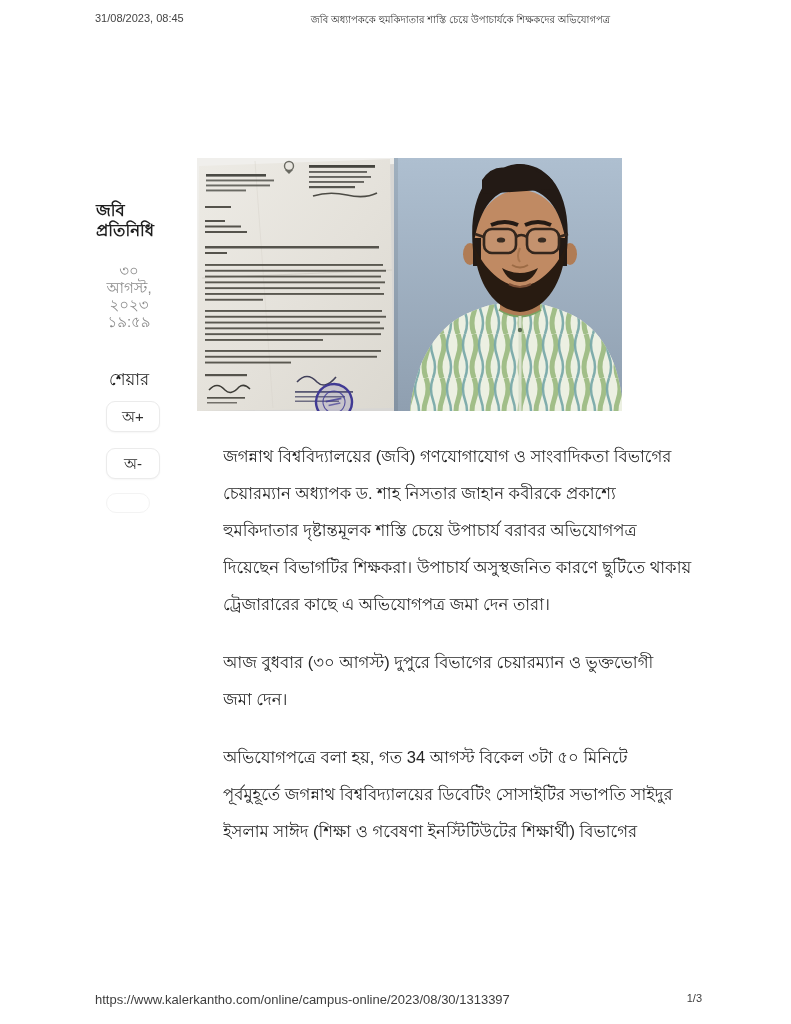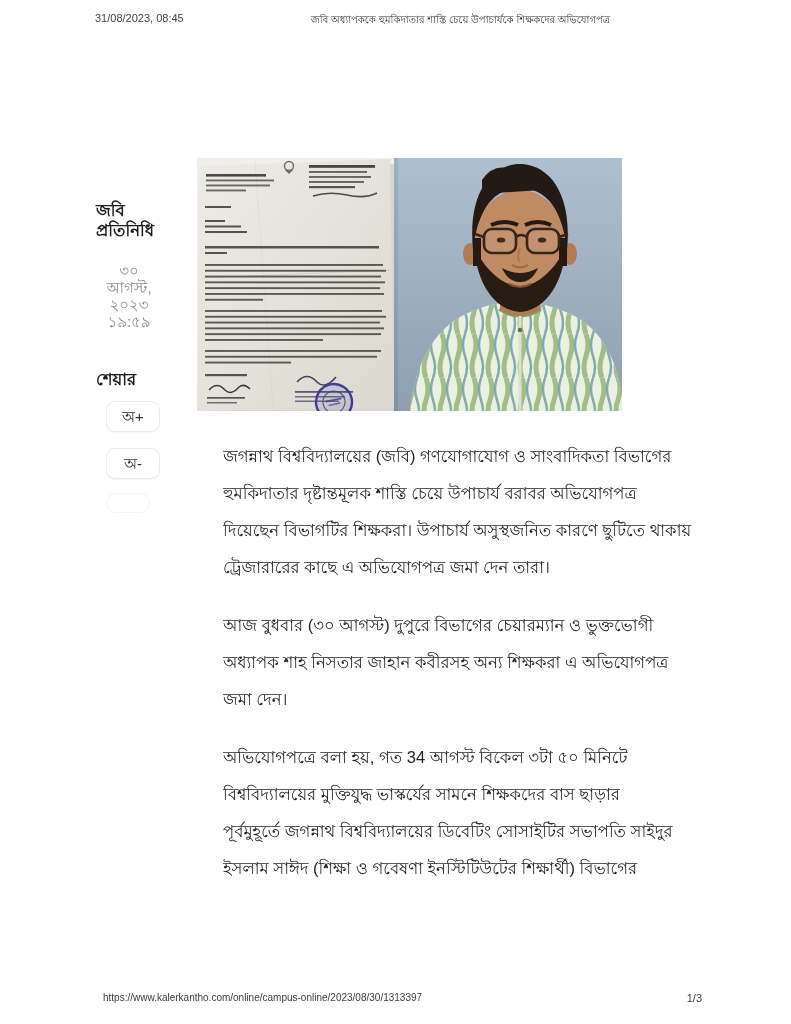--- a/index.html
+++ b/index.html
@@ -13,22 +13,22 @@
   .ph-datetime {
     position:absolute; left:35px; top:12px;
     font-size:11px; color:#444; white-space:nowrap;
   }
   .ph-title {
     position:absolute; left:170px; right:40px; top:12px;
     font-size:10px; color:#333; text-align:center;
     white-space:nowrap; overflow:hidden;
   }
   .pf-url {
-    position:absolute; left:43px; top:992px;
-    font-size:10px; color:#3d3d3d; white-space:nowrap;
+    position:absolute; left:35px; top:992px;
+    font-size:13px; color:#3d3d3d; white-space:nowrap;
   }
   .pf-page {
     position:absolute; right:29px; top:992px;
     font-size:11px; color:#3d3d3d;
   }
   
   .headline {
     position:absolute; left:40px; top:52px; width:720px;
     font-size:34px; line-height:43px; font-weight:bold; color:#141414;
   }
@@ -38,21 +38,21 @@
     position:absolute; left:36px; top:200px; width:66px;
     text-align:left; font-size:16.5px; font-weight:bold;
     line-height:20px; color:#1e1e1e;
   }
   .pubdate {
     position:absolute; left:36px; top:262px; width:66px;
     text-align:center; font-size:15px; line-height:17px; color:#8b8b8b;
   }
   .share-label {
     position:absolute; left:36px; top:367px; width:66px;
-    text-align:left; font-size:16.5px; font-weight:bold; color:#1e1e1e;
+    text-align:center; font-size:16.5px; font-weight:normal; color:#1e1e1e;
   }
   .font-btn {
     position:absolute; left:46px; width:54px; height:31px;
     border:1px solid #ebebeb; border-radius:9px; background:#fff;
     font-size:15px; color:#2e2e2e; text-align:center; line-height:29px;
     box-shadow:0 1px 2px rgba(0,0,0,0.04); cursor:pointer;
     font-family:inherit;
   }
   .btn-inc { top:401px; }
   .btn-dec { top:448px; }
@@ -233,32 +233,31 @@
           <path d="M305,110 q18,10 36,0 q-6,14 -18,14 q-12,0 -18,-14 z" fill="#281b11"></path>
           <path d="M312,126 q11,6 22,0" stroke="#7e5138" stroke-width="2" fill="none"></path>
         </g>
       </g>
     </svg>
   </div>
 
   <div class="body-text">
     <div class="para">
       <div class="para-line">জগন্নাথ বিশ্ববিদ্যালয়ের (জবি) গণযোগাযোগ ও সাংবাদিকতা বিভাগের</div>
+      <div class="para-line">চেয়ারম্যান অধ্যাপক ড. শাহ নিসতার জাহান কবীরকে প্রকাশ্যে</div>
       <div class="para-line">হুমকিদাতার দৃষ্টান্তমূলক শাস্তি চেয়ে উপাচার্য বরাবর অভিযোগপত্র</div>
       <div class="para-line">দিয়েছেন বিভাগটির শিক্ষকরা। উপাচার্য অসুস্থজনিত কারণে ছুটিতে থাকায়</div>
       <div class="para-line">ট্রেজারারের কাছে এ অভিযোগপত্র জমা দেন তারা।</div>
     </div>
     <div class="para">
       <div class="para-line">আজ বুধবার (৩০ আগস্ট) দুপুরে বিভাগের চেয়ারম্যান ও ভুক্তভোগী</div>
-      <div class="para-line">অধ্যাপক শাহ নিসতার জাহান কবীরসহ অন্য শিক্ষকরা এ  অভিযোগপত্র</div>
       <div class="para-line">জমা দেন।</div>
     </div>
     <div class="para">
       <div class="para-line">অভিযোগপত্রে বলা হয়, গত 34 আগস্ট বিকেল ৩টা ৫০ মিনিটে</div>
-      <div class="para-line">বিশ্ববিদ্যালয়ের মুক্তিযুদ্ধ ভাস্কর্যের সামনে শিক্ষকদের বাস ছাড়ার</div>
       <div class="para-line">পূর্বমুহূর্তে জগন্নাথ বিশ্ববিদ্যালয়ের ডিবেটিং সোসাইটির সভাপতি সাইদুর</div>
       <div class="para-line">ইসলাম সাঈদ (শিক্ষা ও গবেষণা ইনস্টিটিউটের শিক্ষার্থী) বিভাগের</div>
     </div>
   </div>
 
   <div class="pf-url">https://www.kalerkantho.com/online/campus-online/2023/08/30/1313397</div>
   <div class="pf-page">1/3</div>
 
 </div>
 

